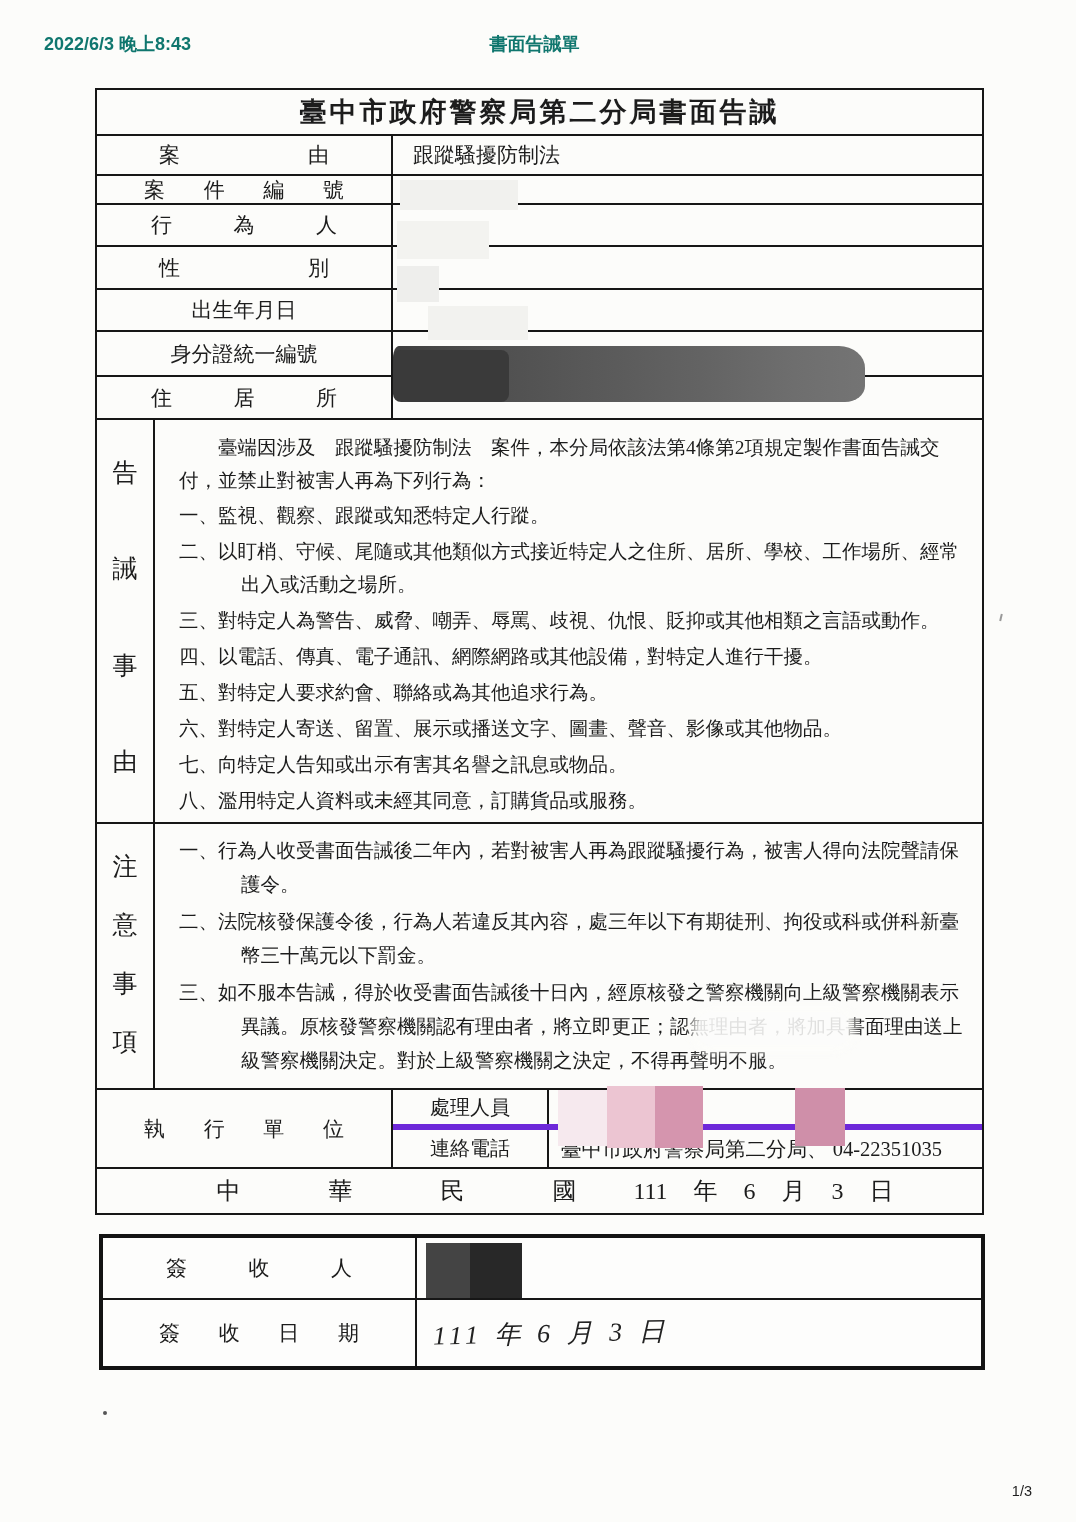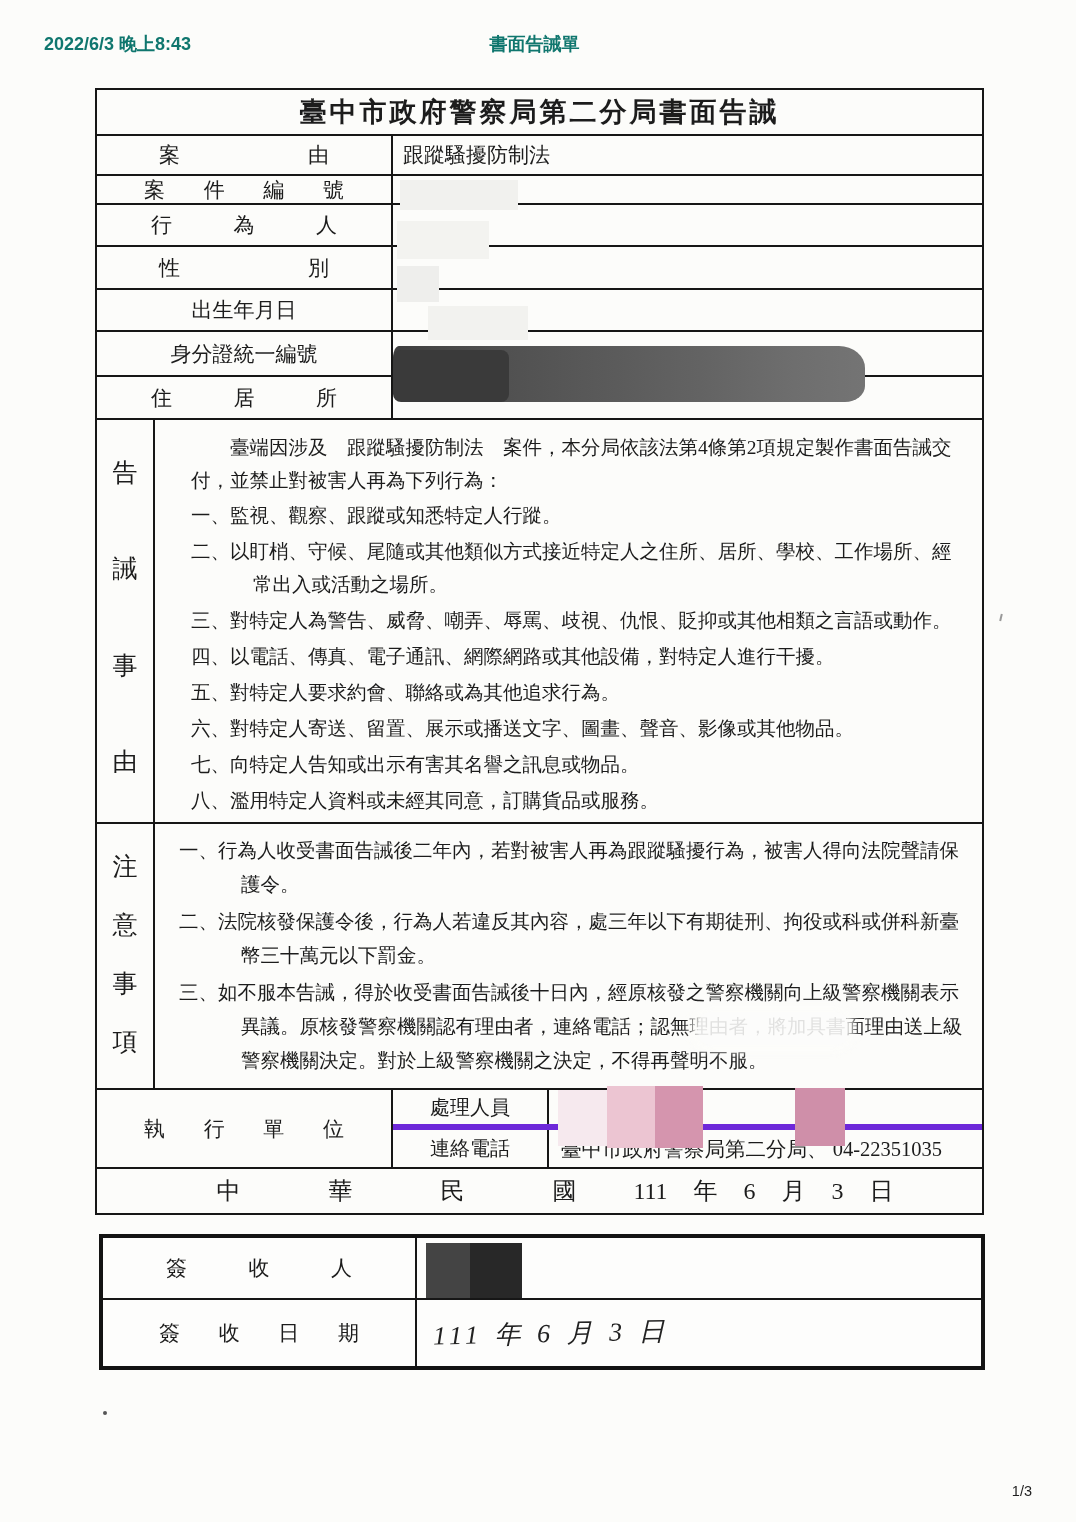--- a/index.html
+++ b/index.html
@@ -17,33 +17,33 @@
   .pf-page { position:absolute; right:44px; top:0; }
 
   
   .main-table { position:absolute; left:95px; top:88px; width:889px; border:2px solid #161616; }
   .row { border-top:2px solid #161616; display:flex; }
   .row:first-child { border-top:none; }
   .title-row { height:44px; align-items:center; justify-content:center; }
   .title-row span { font-size:27px; font-weight:600; letter-spacing:3px; }
 
   .info-row .label-cell { width:296px; border-right:2px solid #161616; display:flex; align-items:center; justify-content:center; }
-  .info-row .value-cell { flex:1; display:flex; align-items:center; padding-left:10px; font-size:21px; }
+  .info-row .value-cell { flex:1; display:flex; align-items:center; padding-left:20px; font-size:21px; }
   .label-cell span, .r-label span, .exec-label span { font-size:21px; }
   .jl { display:inline-block; text-align:justify; text-align-last:justify; }
   .w2 { width:170px; } .w3 { width:186px; } .w4 { width:200px; }
   .h40{height:40px;} .h41{height:29px;} .h42{height:42px;} .h43{height:43px;} .h45{height:45px;}
 
   .section-row { }
   .vcol { width:58px; border-right:2px solid #161616; display:flex; flex-direction:column;
           justify-content:space-between; align-items:center; font-size:25px; }
   .vpad-a { padding:36px 0 44px 0; }
   .vpad-b { padding:26px 0 30px 0; }
   .content { flex:1; font-size:19.5px; line-height:33px; }
-  .content-a { padding:11px 18px 0 36px; }
+  .content-a { padding:11px 18px 0 24px; }
   .content-b { padding:10px 18px 0 24px; line-height:34px; }
   .intro { text-indent:2em; margin-bottom:2px; }
   .item { padding-left:62px; text-indent:-62px; margin-bottom:3px; }
 
   .exec-row { height:79px; }
   .exec-label { width:296px; border-right:2px solid #161616; display:flex; align-items:center; justify-content:center; }
   .exec-right { flex:1; display:flex; flex-direction:column; }
   .exec-subrow { display:flex; height:40px; border-bottom:6px solid #6d28d9; }
   .exec-subrow.last { height:37px; border-bottom:none; }
   .sublabel { width:156px; border-right:2px solid #161616; display:flex; align-items:center; justify-content:center; font-size:20px; }
@@ -164,21 +164,21 @@
     <div class="row section-row" style="height:266px;">
       <div class="vcol vpad-b">
           <span>注</span>
           <span>意</span>
           <span>事</span>
           <span>項</span>
         </div>
       <div class="content content-b">
         <p class="item">一、行為人收受書面告誡後二年內，若對被害人再為跟蹤騷擾行為，被害人得向法院聲請保護令。</p>
         <p class="item">二、法院核發保護令後，行為人若違反其內容，處三年以下有期徒刑、拘役或科或併科新臺幣三十萬元以下罰金。</p>
-        <p class="item">三、如不服本告誡，得於收受書面告誡後十日內，經原核發之警察機關向上級警察機關表示異議。原核發警察機關認有理由者，連絡電話；認無理由者，將加具書面理由送上級警察機關決定。對於上級警察機關之決定，不得再聲明不服。</p>
+        <p class="item">三、如不服本告誡，得於收受書面告誡後十日內，經原核發之警察機關向上級警察機關表示異議。原核發警察機關認有理由者，將立即更正；認無理由者，將加具書面理由送上級警察機關決定。對於上級警察機關之決定，不得再聲明不服。</p>
       </div>
     </div>
 
     <div class="row exec-row">
       <div class="exec-label">
           <span class="jl w4">執行單位</span>
         </div>
       <div class="exec-right">
         <div class="exec-subrow">
           <div class="sublabel">處理人員</div>

